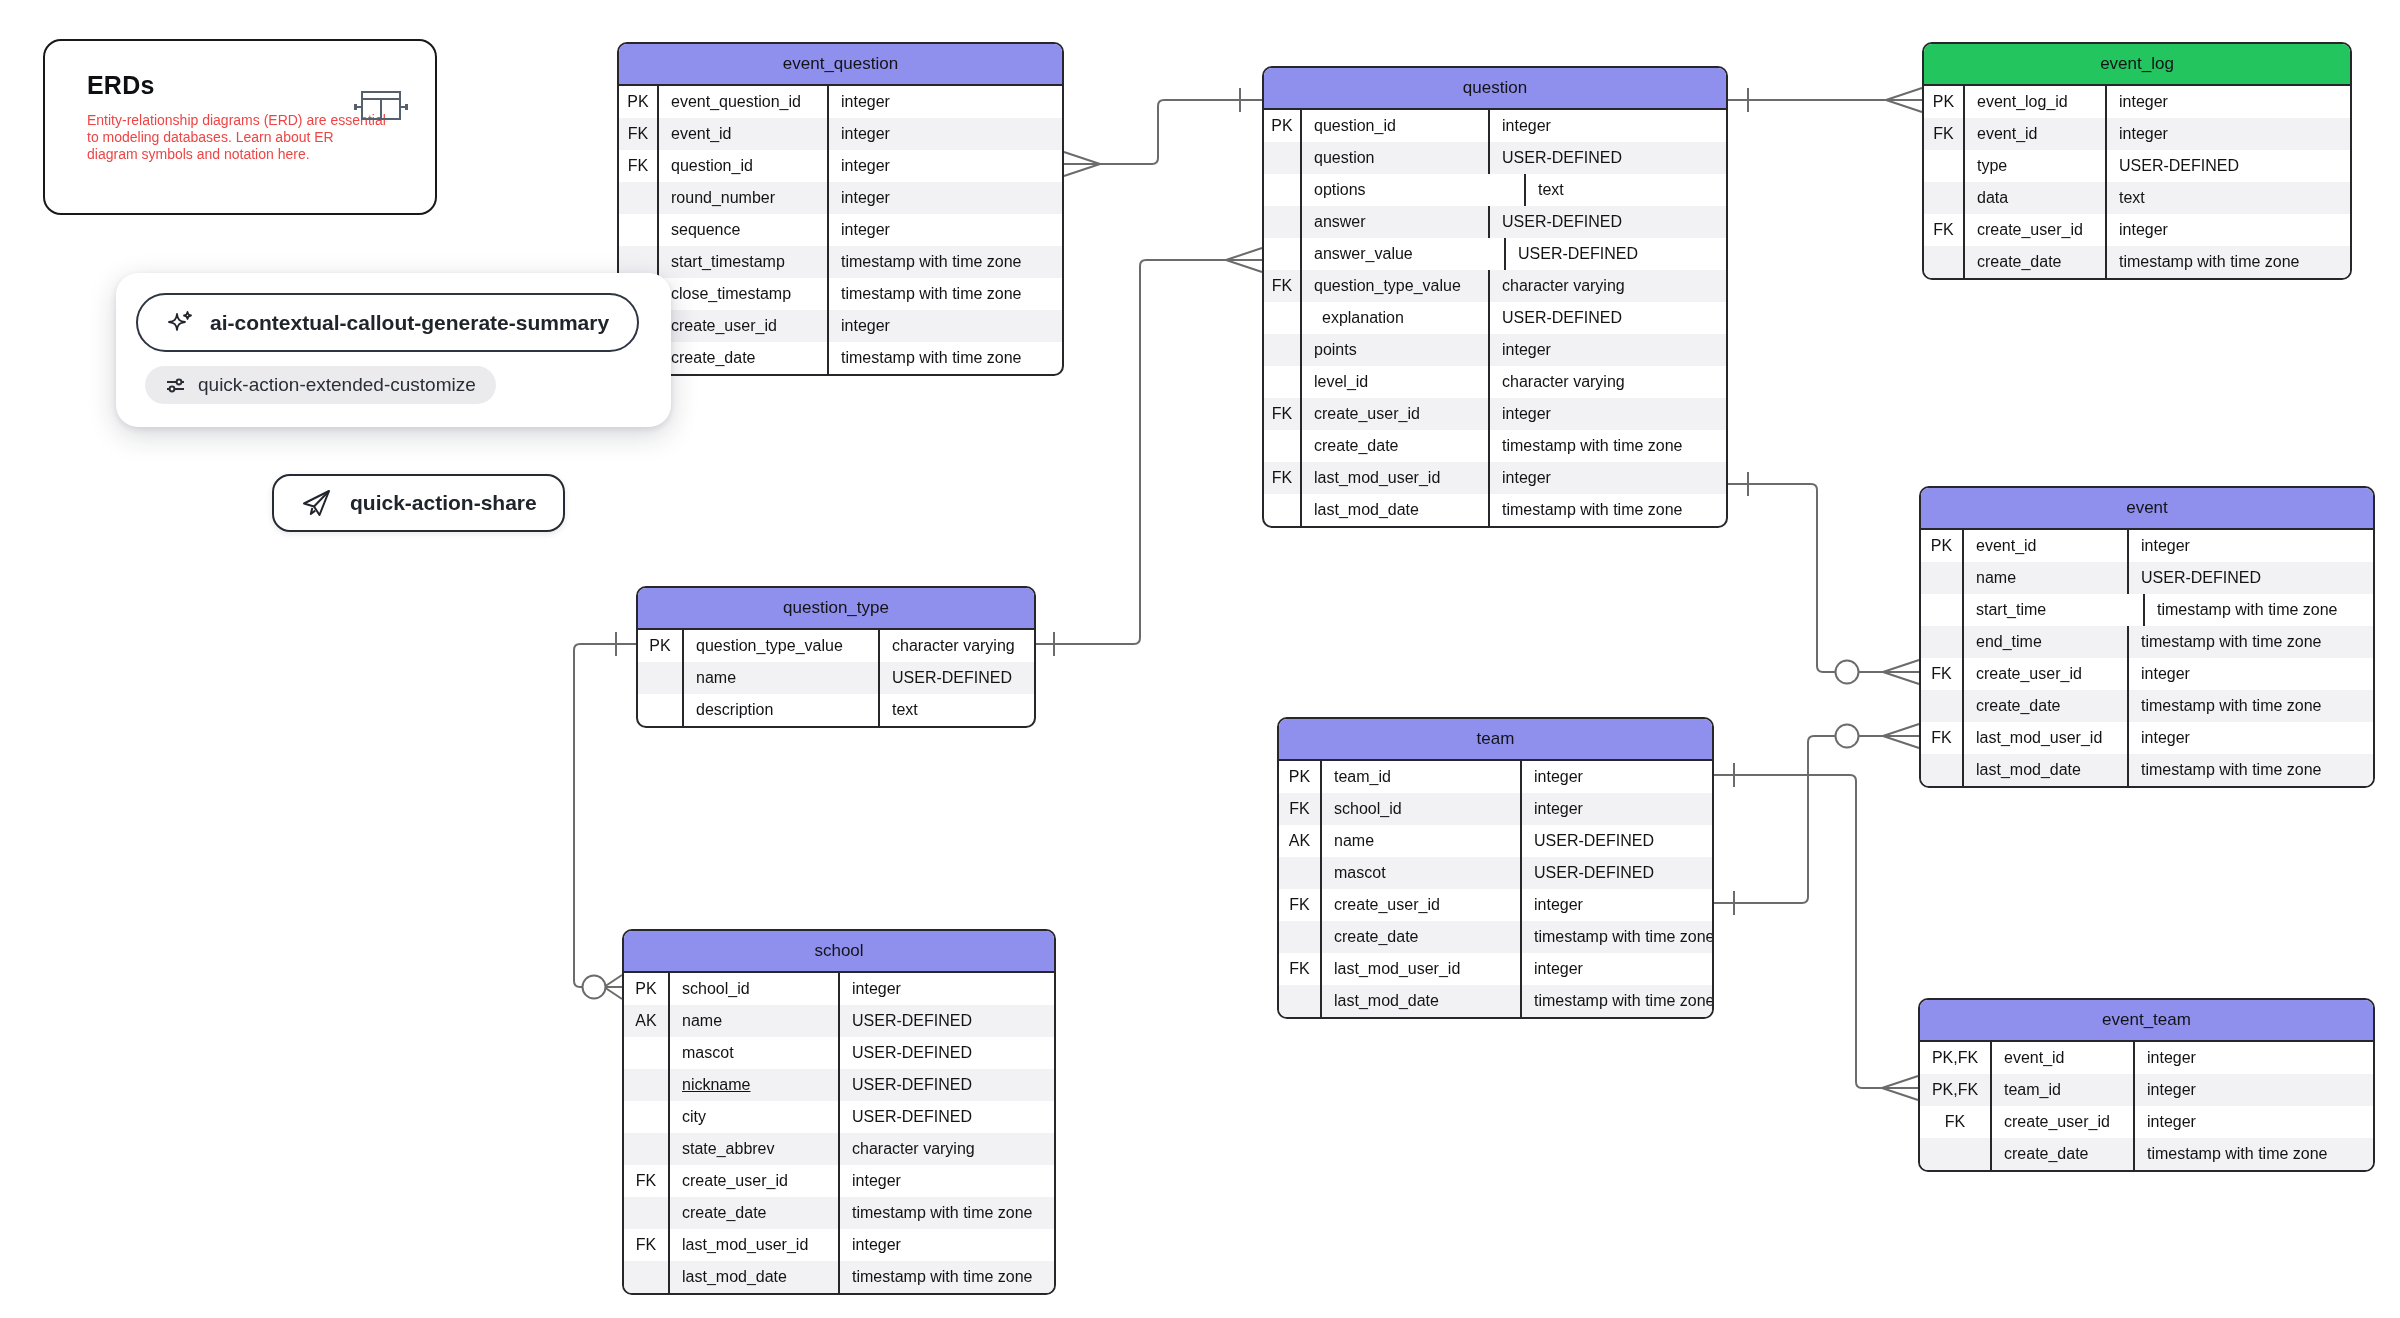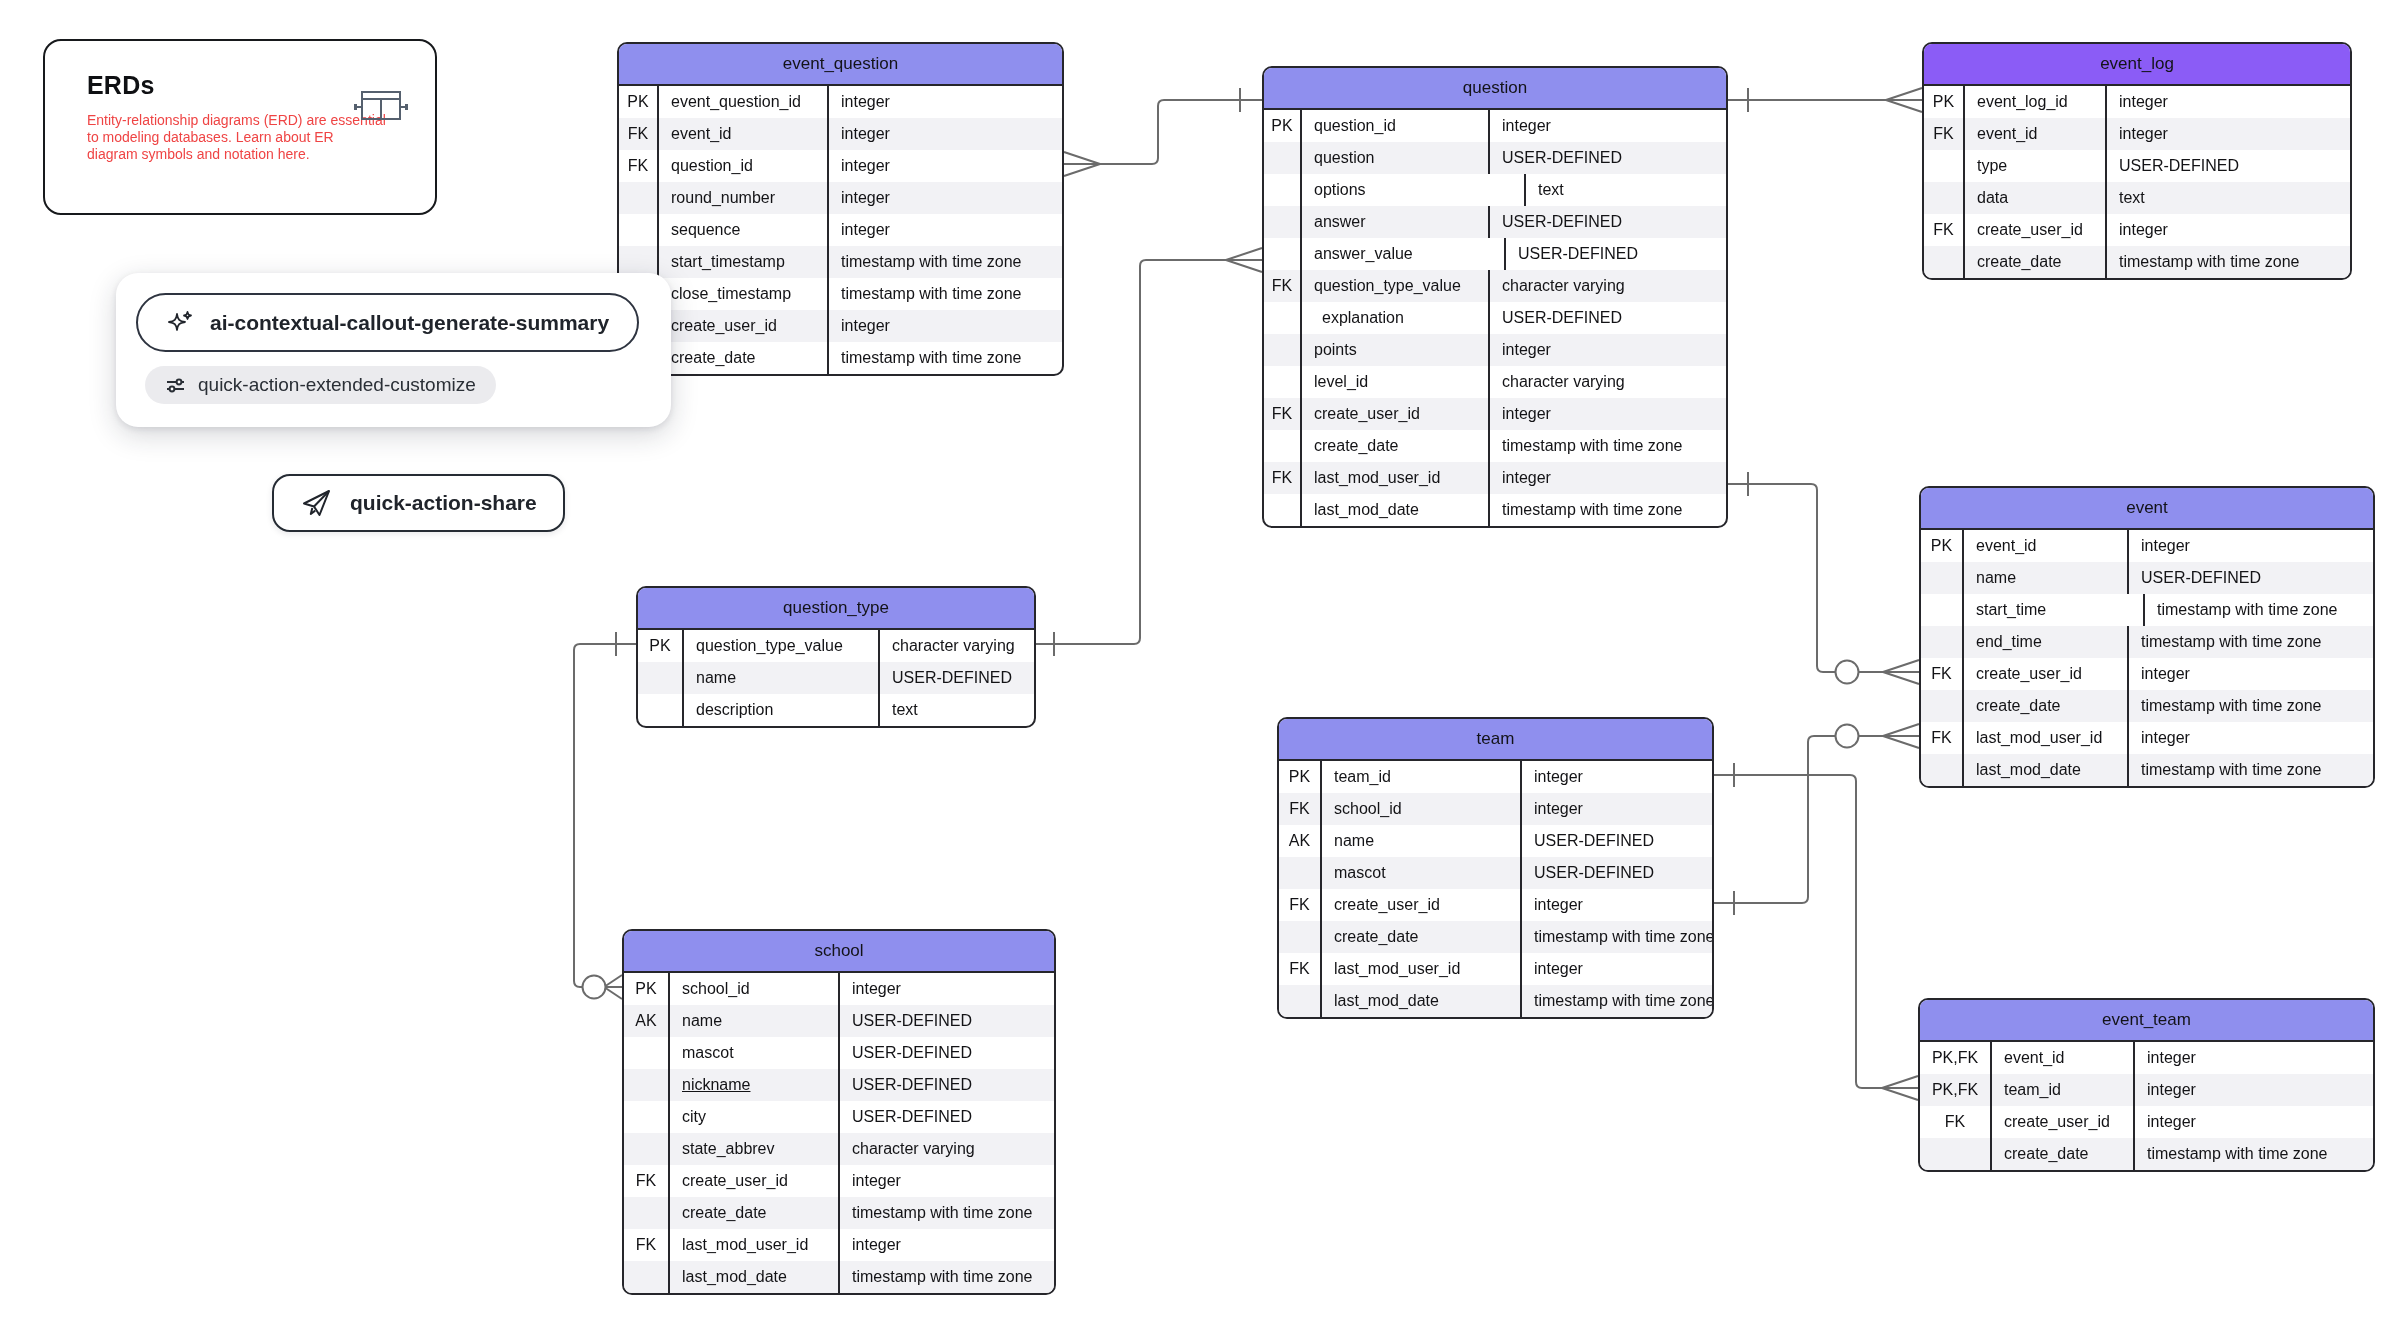--- a/index.html
+++ b/index.html
@@ -253,21 +253,21 @@
         <span class="c-name" style="width: 188px;">last_mod_user_id</span>
         <span class="c-type">integer</span>
       </div>
       <div class="trow">
         <span class="c-key" style="width: 38px;"></span>
         <span class="c-name" style="width: 188px;">last_mod_date</span>
         <span class="c-type">timestamp with time zone</span>
       </div>
     </div>
     <div class="etable" style="left: 1922px; top: 42px; width: 430px;">
-      <div class="thead" style="background: #8b5cf6;">event_log</div>
+      <div class="thead" style="background: #22c55e;">event_log</div>
       <div class="trow">
         <span class="c-key" style="width: 41px;">PK</span>
         <span class="c-name" style="width: 142px;">event_log_id</span>
         <span class="c-type">integer</span>
       </div>
       <div class="trow alt">
         <span class="c-key" style="width: 41px;">FK</span>
         <span class="c-name" style="width: 142px;">event_id</span>
         <span class="c-type">integer</span>
       </div>

